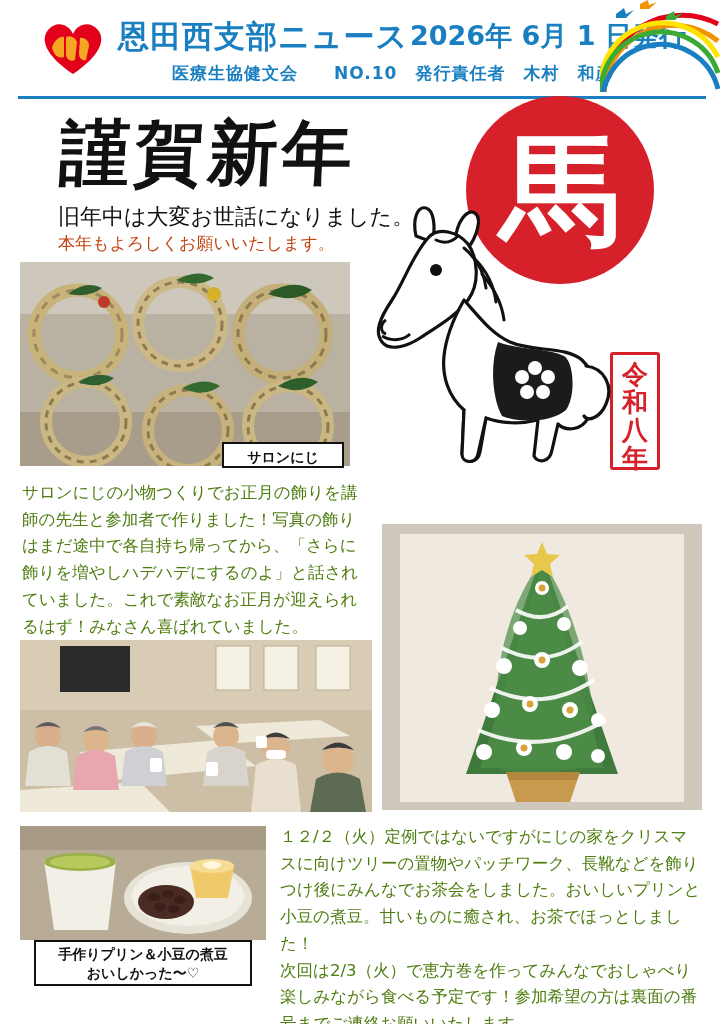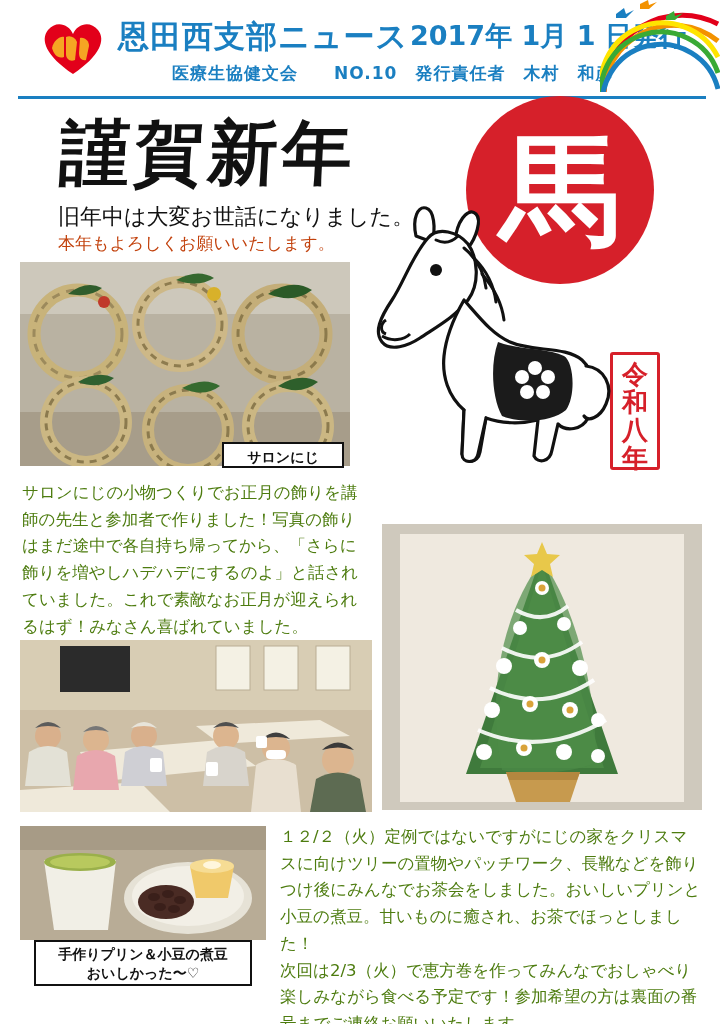--- a/index.html
+++ b/index.html
@@ -202,21 +202,21 @@
     <svg width="74" height="58" viewBox="0 0 74 58">
       <path d="M37 56 C 10 38, 4 22, 12 12 C 20 2, 33 6, 37 16 C 41 6, 54 2, 62 12 C 70 22, 64 38, 37 56 Z" fill="#e2001a"></path>
       <path d="M16 30 c 2 -8 8 -12 12 -11 l 0 20 c -6 2 -10 -2 -12 -9 z" fill="#f5a623"></path>
       <path d="M30 19 c 4 -2 9 0 11 5 l -2 18 c -5 2 -9 -1 -9 -6 z" fill="#f5a623"></path>
       <path d="M44 20 c 5 -1 9 3 9 8 l -3 14 c -4 1 -7 -2 -7 -7 z" fill="#f5a623"></path>
     </svg>
   </div>
 
   <div class="title-main">恩田西支部ニュース</div>
   <div class="title-date">
-    <span>2017</span><span>年 1</span><span>月 1 日発行</span>
+    <span>2026</span><span>年 6</span><span>月 1 日発行</span>
   </div>
   <div class="title-sub">医療生協健文会　　NO.10　発行責任者　木村　和彦</div>
 
   <div class="rainbow">
     <svg width="120" height="92" viewBox="0 0 120 92">
       <g fill="none" stroke-width="5">
         <path d="M4 92 A 78 78 0 0 1 118 24" stroke="#e2001a"></path>
         <path d="M4 92 A 70 70 0 0 1 118 34" stroke="#f39200" transform="translate(0,7)"></path>
         <path d="M4 92 A 62 62 0 0 1 118 44" stroke="#ffe400" transform="translate(0,13)"></path>
         <path d="M4 92 A 54 54 0 0 1 118 54" stroke="#3aaa35" transform="translate(0,19)"></path>

